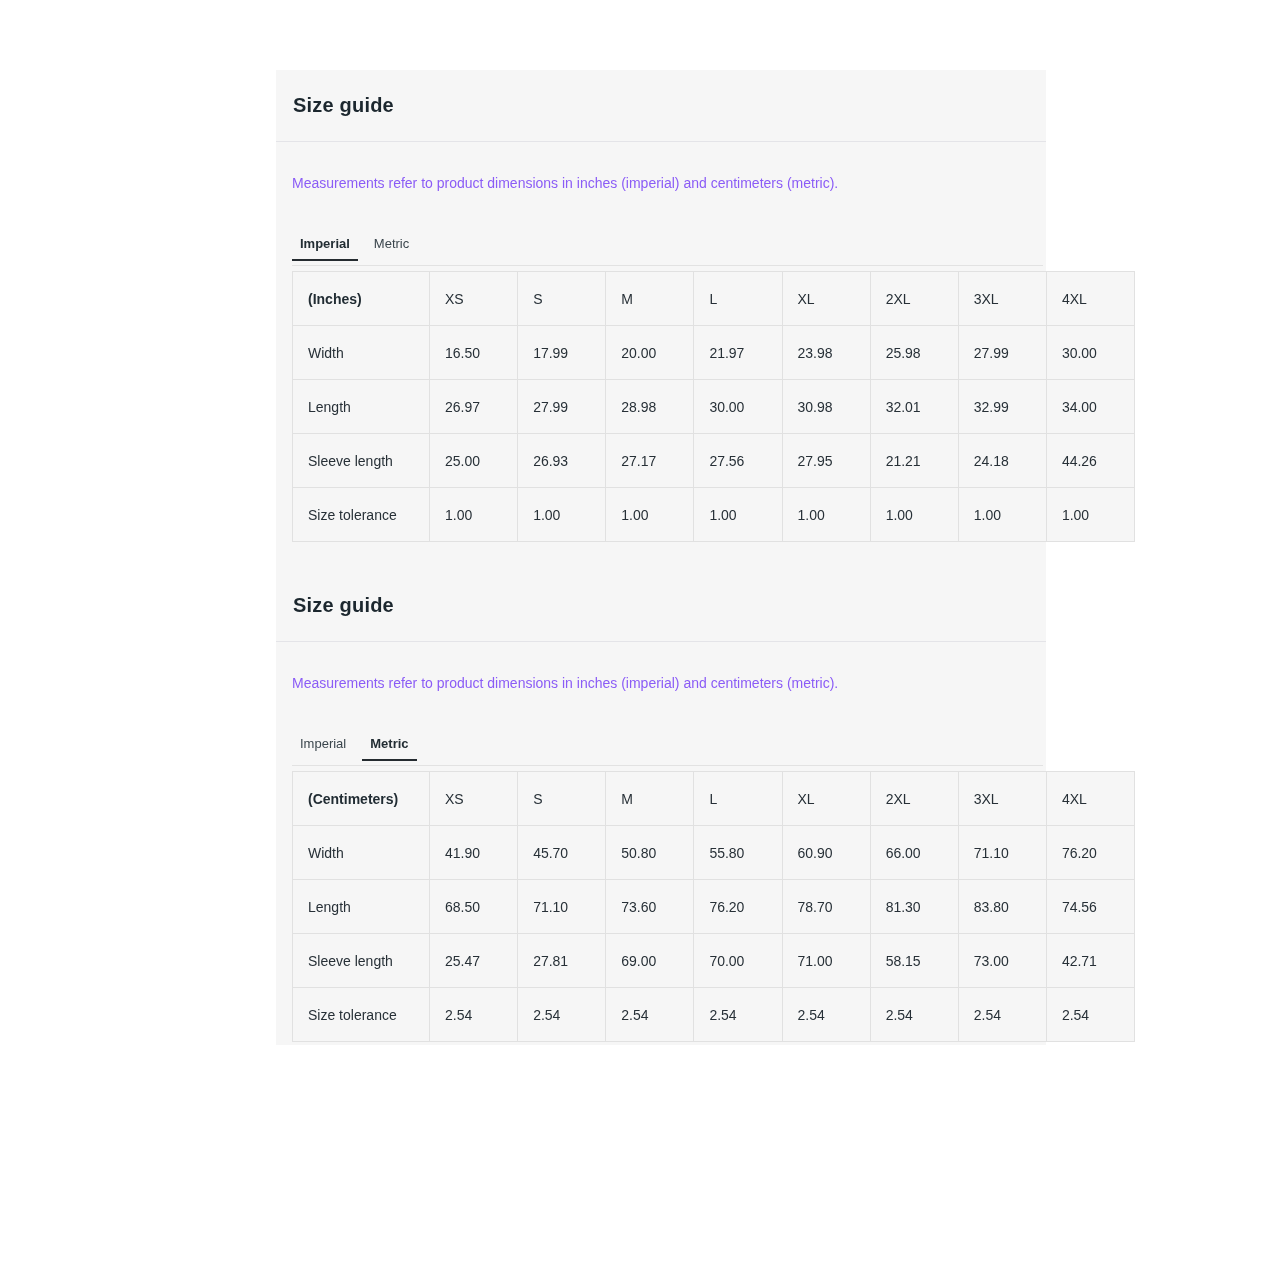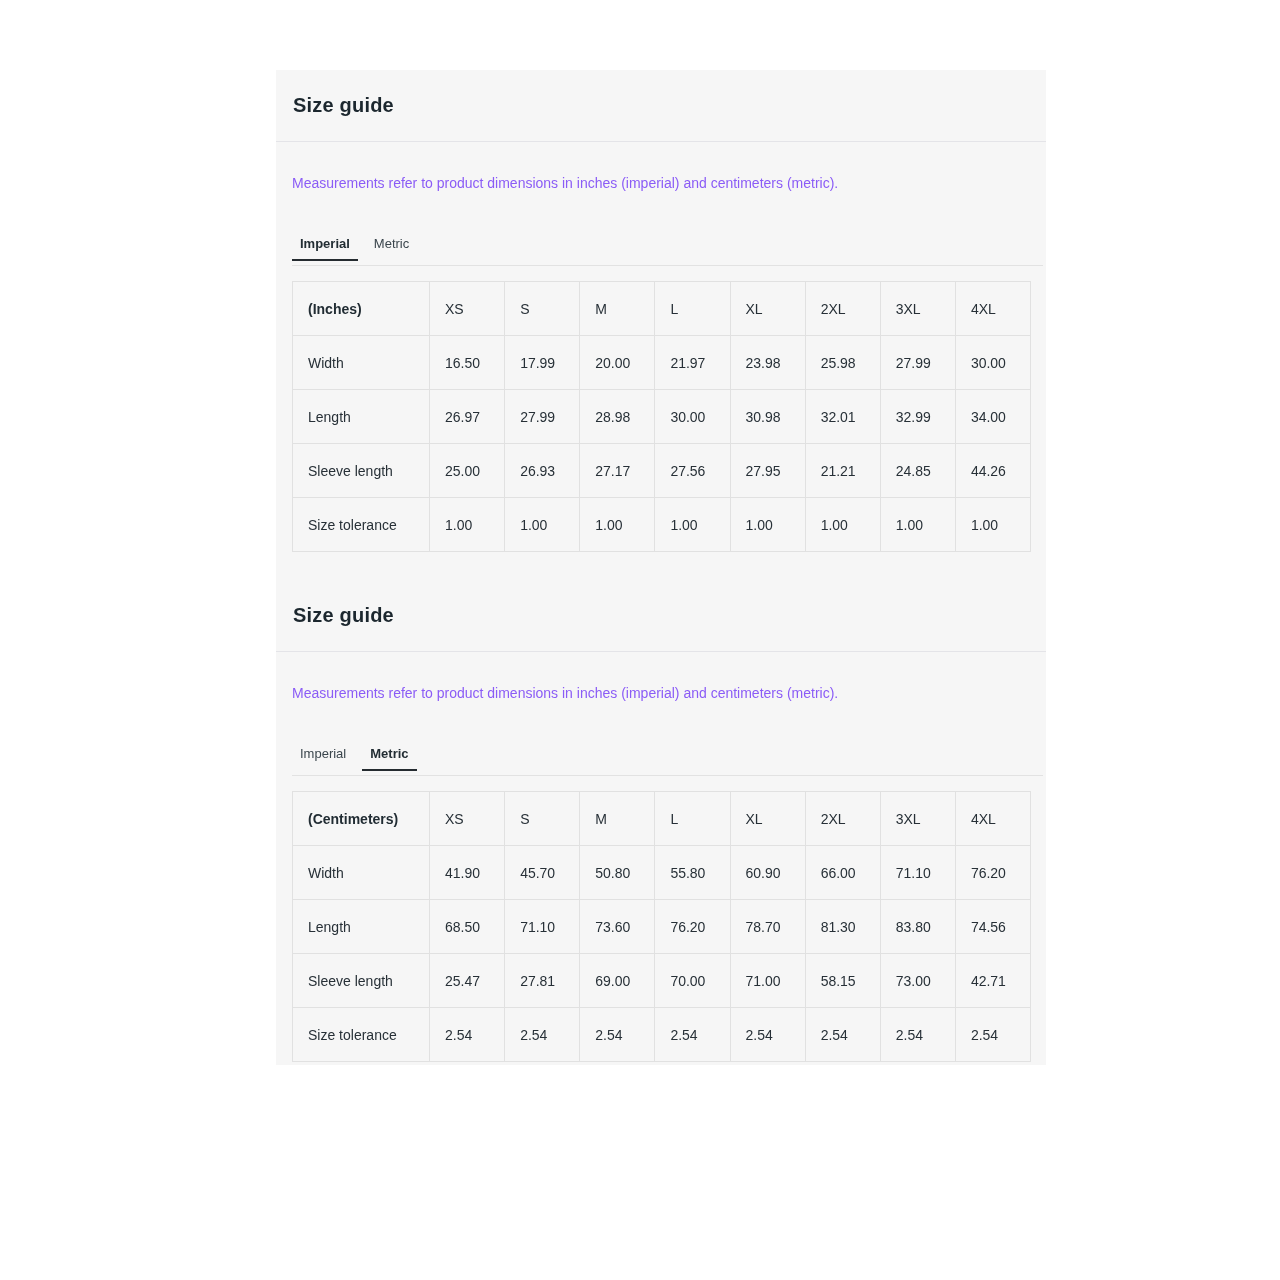--- a/index.html
+++ b/index.html
@@ -68,22 +68,22 @@
     margin-right: 8px;
     cursor: pointer;
   }
   .tab.active {
     font-weight: bold;
     color: #222d33;
     border-bottom-color: #252b30;
   }
 
   table.size-table {
-    width: 739px;
-    margin-top: 15px;
+    width: 843px;
+    margin-top: 5px;
     border-collapse: collapse;
     table-layout: fixed;
   }
   .size-table th, .size-table td {
     border: 1px solid #e1e1e1;
     height: 54px;
     padding: 0 4px 0 15px;
     text-align: left;
     vertical-align: middle;
     font-size: 14px;
@@ -152,21 +152,21 @@
               <td>34.00</td>
             </tr>
             <tr>
               <td>Sleeve length</td>
               <td>25.00</td>
               <td>26.93</td>
               <td>27.17</td>
               <td>27.56</td>
               <td>27.95</td>
               <td>21.21</td>
-              <td>24.85</td>
+              <td>24.18</td>
               <td>44.26</td>
             </tr>
             <tr>
               <td>Size tolerance</td>
               <td>1.00</td>
               <td>1.00</td>
               <td>1.00</td>
               <td>1.00</td>
               <td>1.00</td>
               <td>1.00</td>

